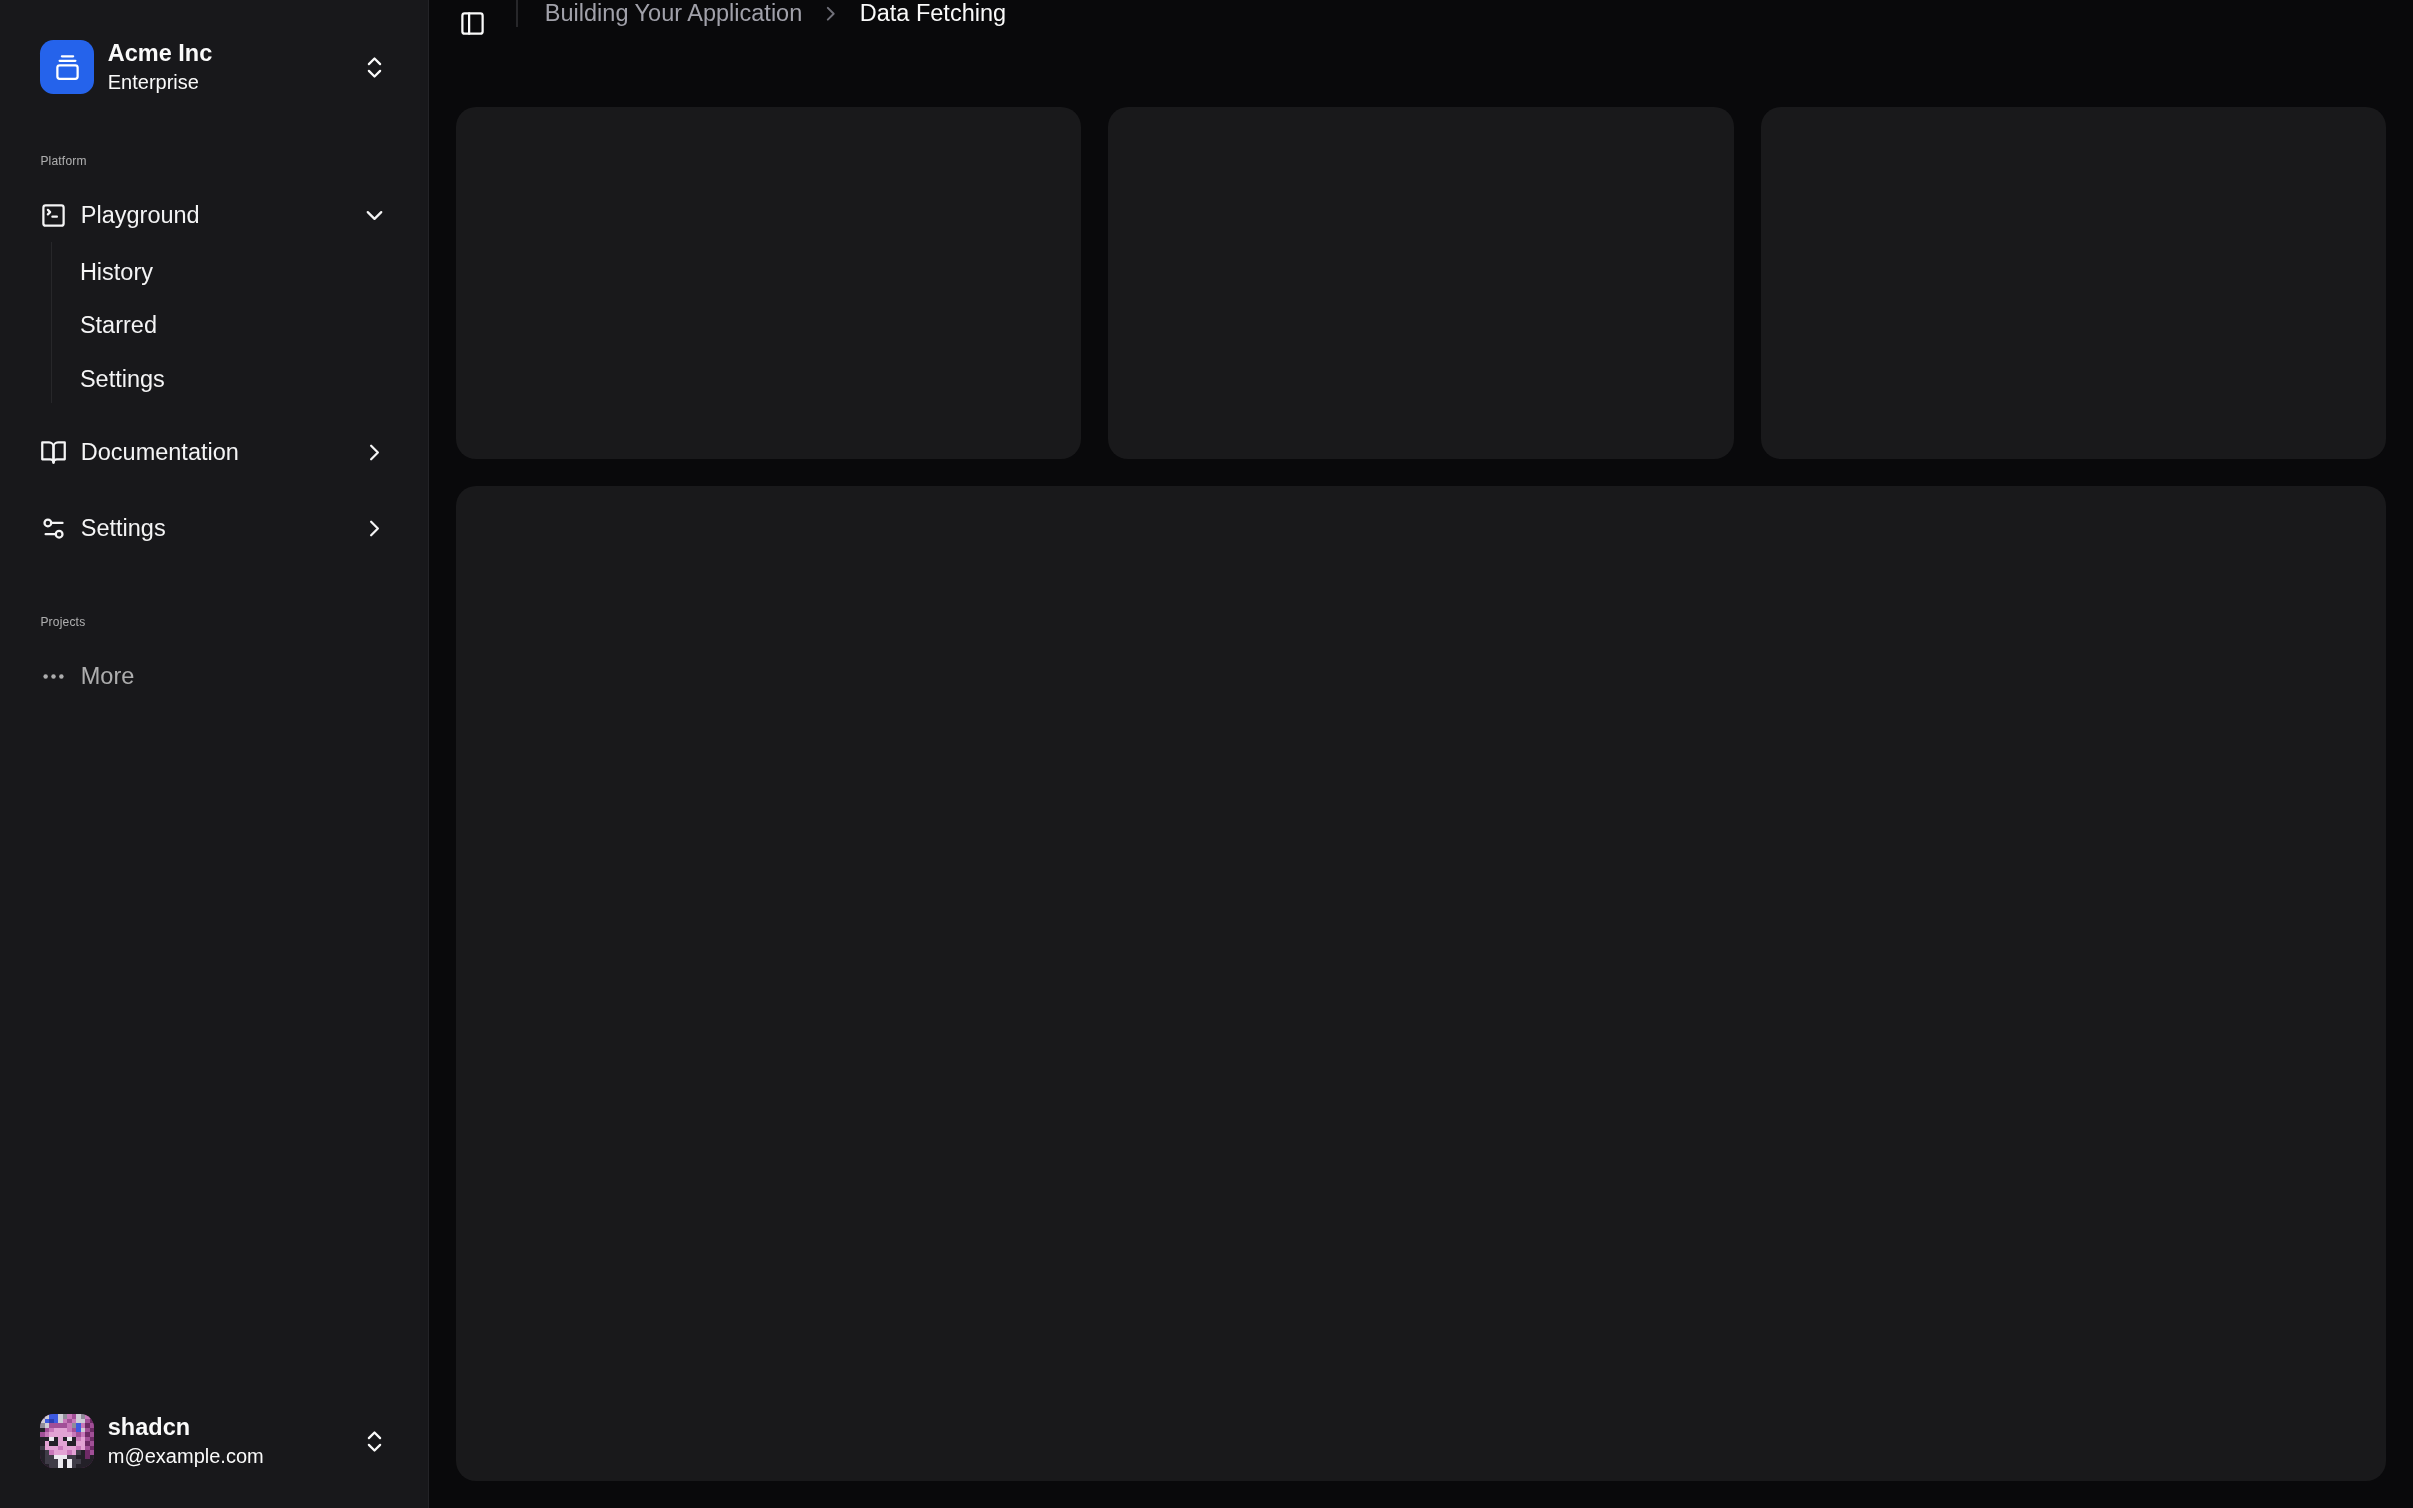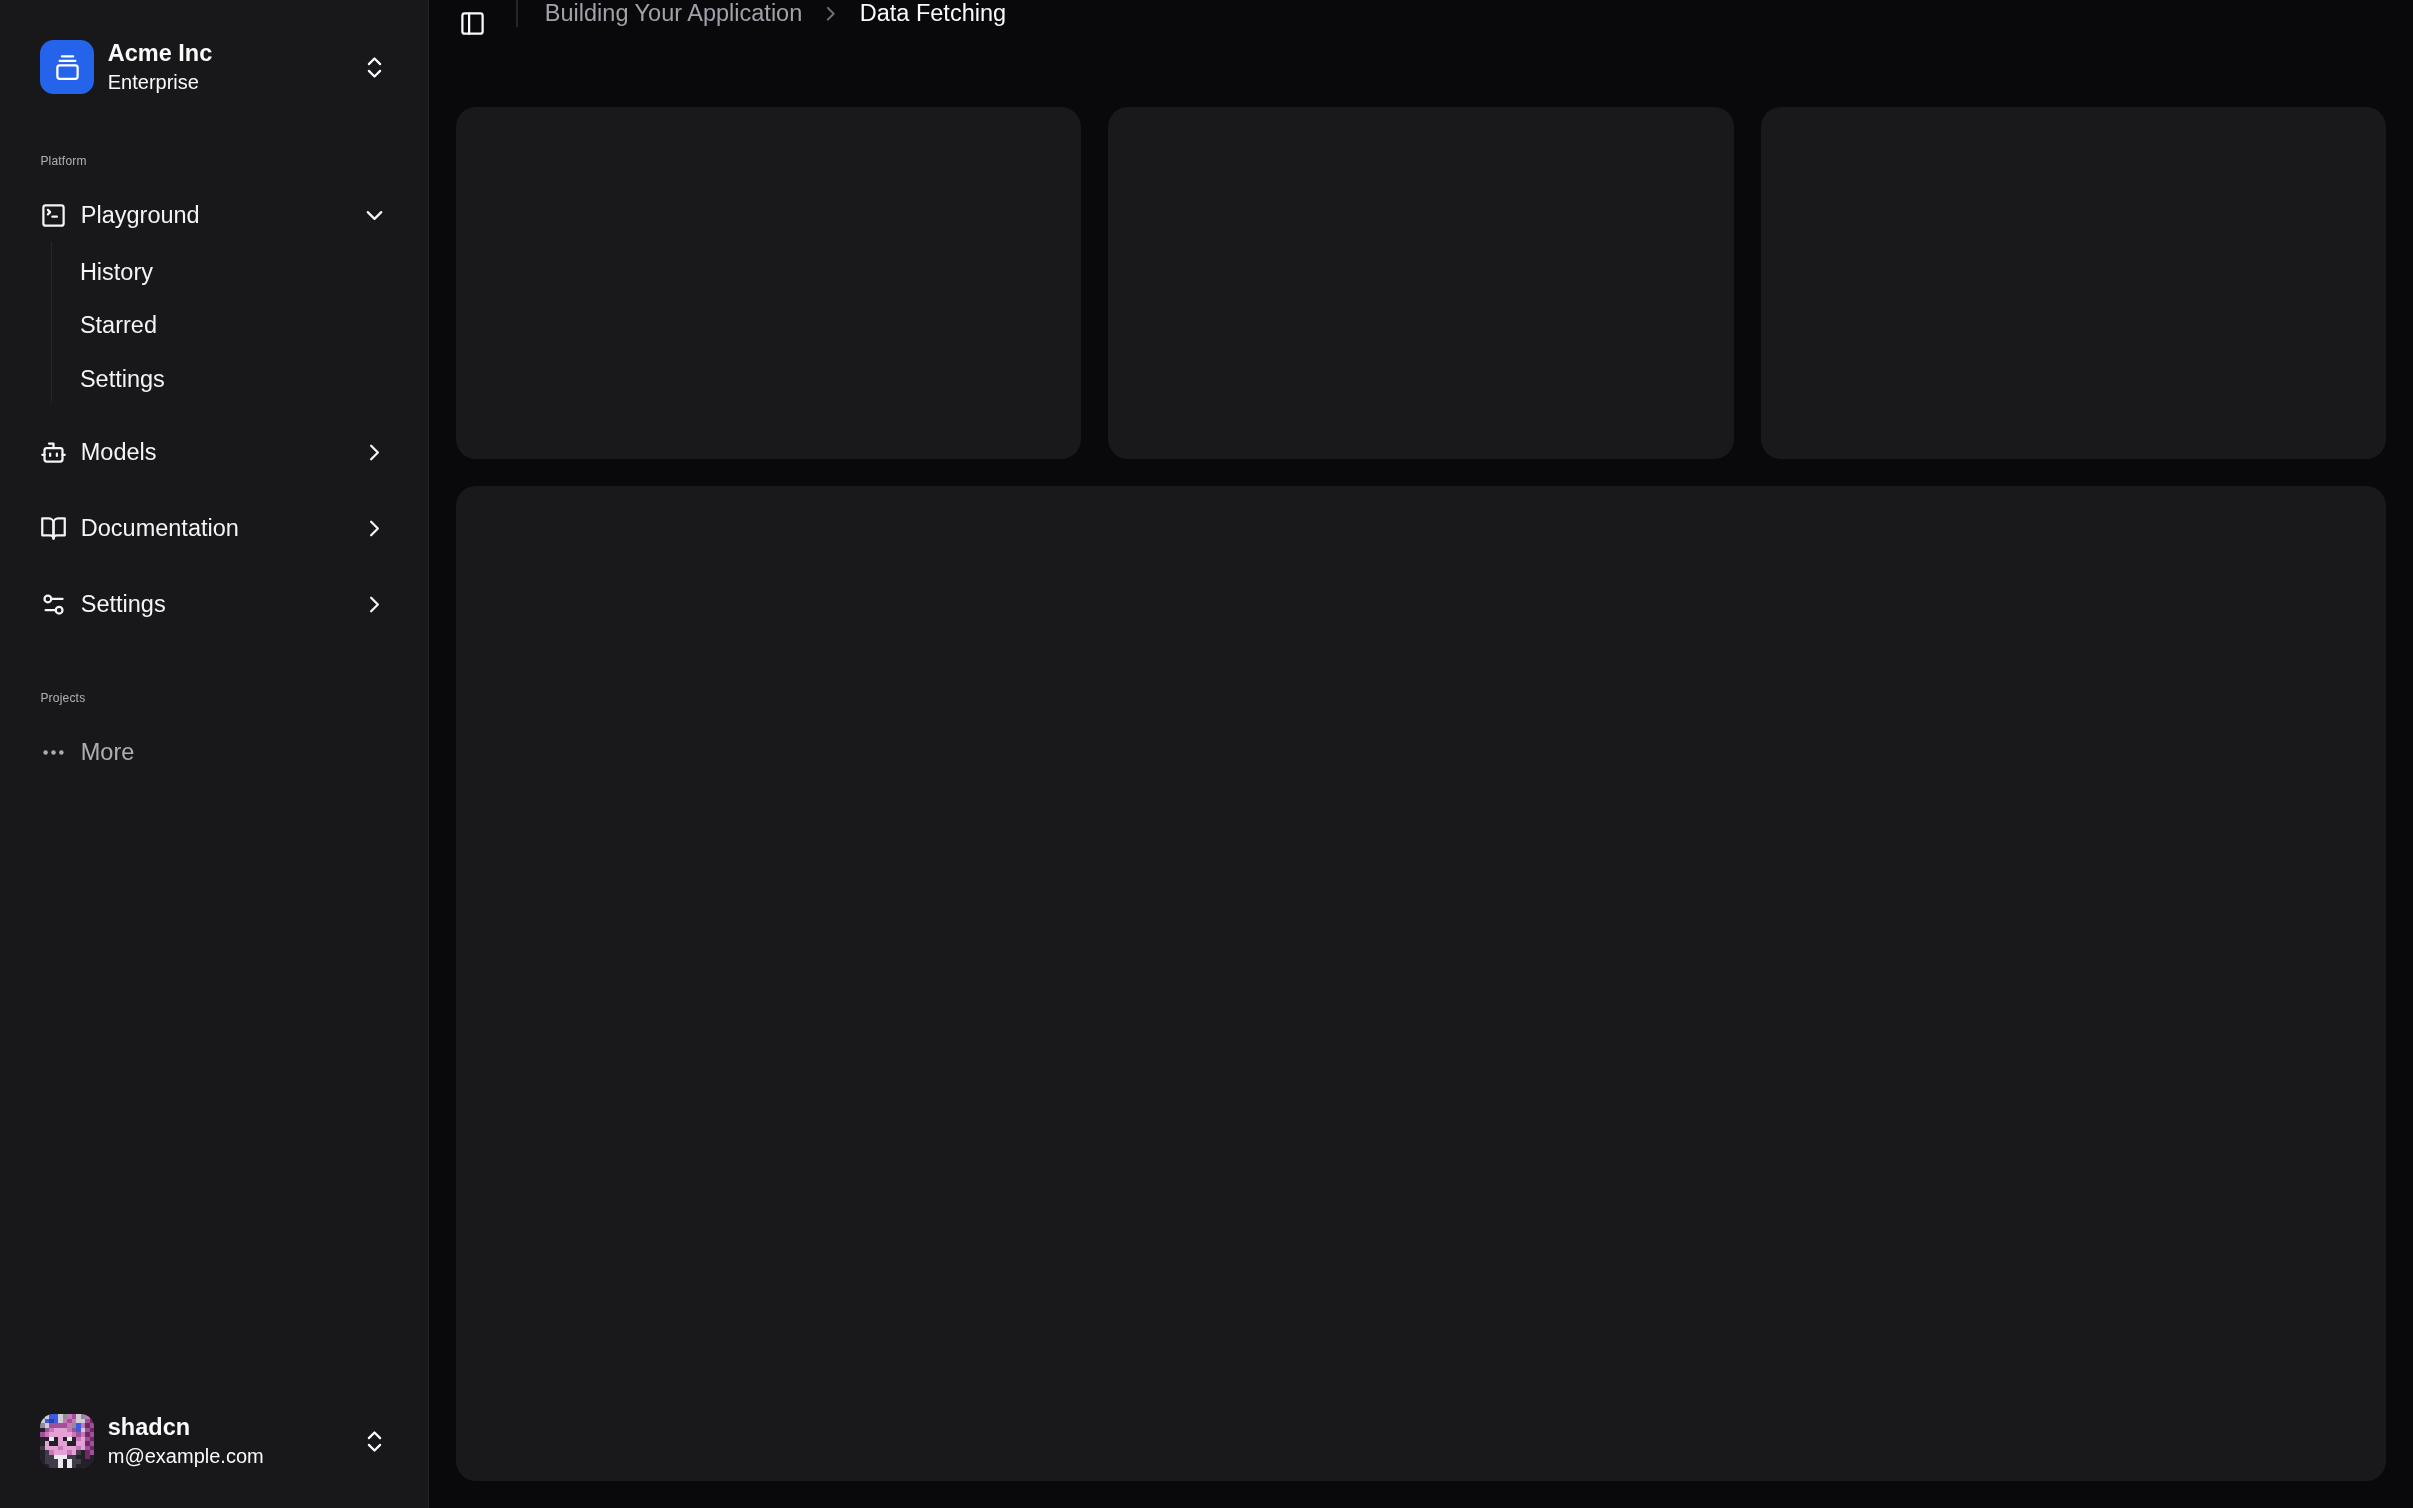--- a/index.html
+++ b/index.html
@@ -146,36 +146,20 @@
             </li>
             <li>
               <button class="sub-btn">Starred</button>
             </li>
             <li>
               <button class="sub-btn">Settings</button>
             </li>
           </ul>
         </li>
 
-        <li>
-          <button class="menu-btn">
-            <svg class="lead" viewBox="0 0 24 24" fill="none" stroke="currentColor" stroke-width="2">
-              <path d="M12 8V4H8"></path>
-                <rect width="16" height="12" x="4" y="8" rx="2"></rect>
-              <path d="M2 14h2"></path>
-                <path d="M20 14h2"></path>
-                <path d="M15 13v2"></path>
-                <path d="M9 13v2"></path>
-            </svg>
-            <span>Models</span>
-            <svg class="trail" viewBox="0 0 24 24" fill="none" stroke="currentColor" stroke-width="2">
-              <path d="m9 18 6-6-6-6"></path>
-            </svg>
-          </button>
-        </li>
 
         <li>
           <button class="menu-btn">
             <svg class="lead" viewBox="0 0 24 24" fill="none" stroke="currentColor" stroke-width="2">
               <path d="M2 3h6a4 4 0 0 1 4 4v14a3 3 0 0 0-3-3H2z"></path>
               <path d="M22 3h-6a4 4 0 0 0-4 4v14a3 3 0 0 1 3-3h7z"></path>
             </svg>
             <span>Documentation</span>
             <svg class="trail" viewBox="0 0 24 24" fill="none" stroke="currentColor" stroke-width="2">
               <path d="m9 18 6-6-6-6"></path>

